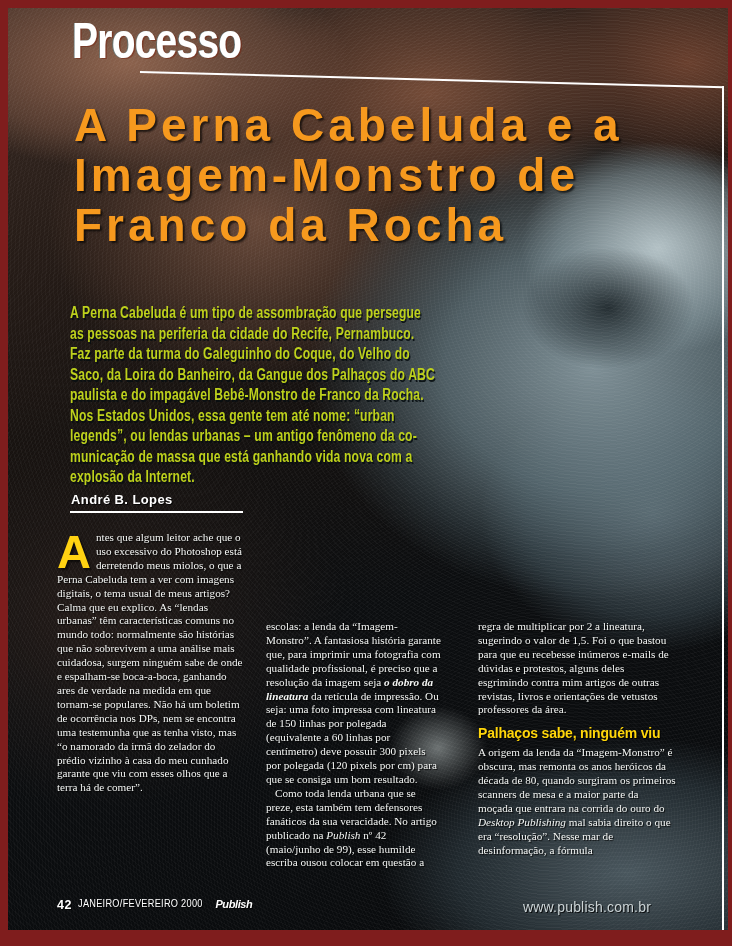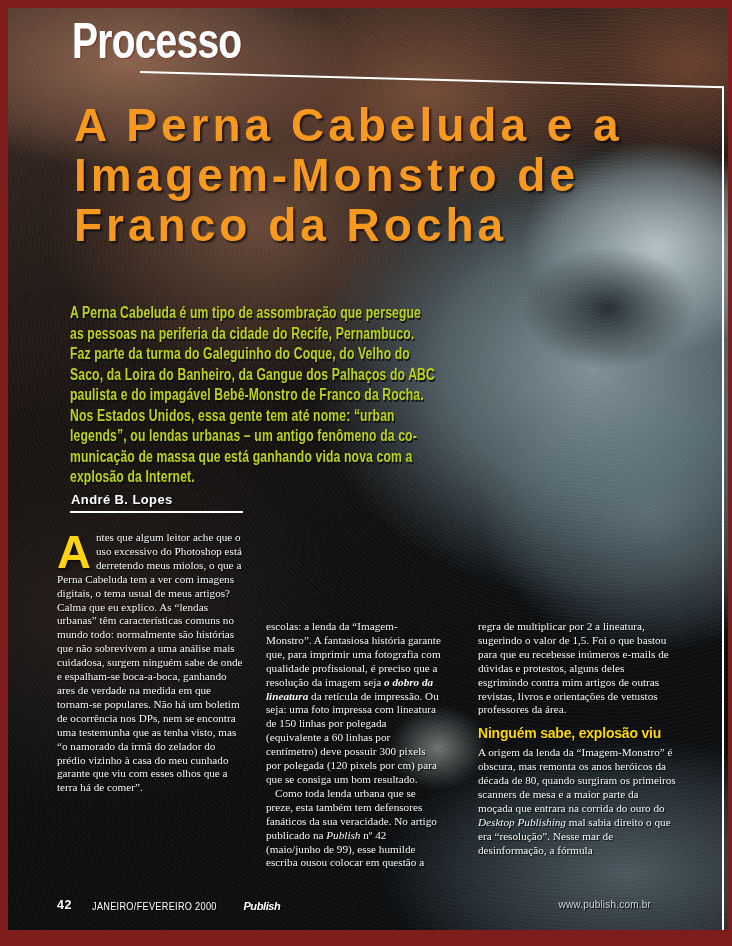--- a/index.html
+++ b/index.html
@@ -76,28 +76,28 @@
   }
   .ital{font-style:italic;}
   .bold{font-weight:bold;}
   .subhead{
     font-family:"Liberation Sans",sans-serif;color:#ffd60a;
     font-size:14px;font-weight:bold;letter-spacing:-.2px;
     margin:10px 0 5px 0 !important;
     text-shadow:1px 1px 0 rgba(0,0,0,.85);
   }
   .footer-left{
-    position:absolute;left:57px;top:898px;color:#fff;display:flex;align-items:flex-end;gap:20px;
+    position:absolute;left:57px;top:898px;color:#fff;display:flex;align-items:flex-start;gap:6px;
     text-shadow:1px 1px 0 rgba(0,0,0,.8);
   }
   .footer-page{font-size:12.5px;font-weight:bold;letter-spacing:.5px;}
   .footer-issue{font-size:10px;letter-spacing:.3px;transform:scaleX(.92);transform-origin:left bottom;}
   .footer-mag{font-size:11px;font-weight:bold;font-style:italic;letter-spacing:-.4px;margin-left:-4px;}
   .footer-site{
-    position:absolute;right:81px;top:899px;color:#ccd4d6;font-size:10px;letter-spacing:.2px;
+    position:absolute;right:81px;top:899px;color:#ccd4d6;font-size:14px;letter-spacing:.2px;
     text-shadow:1px 1px 0 rgba(0,0,0,.8);
     text-align:right;
   }
 </style>
 </head>
 <body>
 
 <div id="page">
   <div id="photo">
     <div id="speckle"></div>
@@ -129,21 +129,21 @@
     <p><span class="dropcap">A</span><span>ntes que algum leitor ache que o uso excessivo do Photoshop está derretendo meus miolos, o que a Perna Cabeluda tem a ver com imagens digitais, o tema usual de meus artigos? Calma que eu explico. As “lendas urbanas” têm características comuns no mundo todo: normalmente são histórias que não sobrevivem a uma análise mais cuidadosa, surgem ninguém sabe de onde e espalham-se boca-a-boca, ganhando ares de verdade na medida em que tornam-se populares. Não há um boletim de ocorrência nos DPs, nem se encontra uma testemunha que as tenha visto, mas “o namorado da irmã do zelador do prédio vizinho à casa do meu cunhado garante que viu com esses olhos que a terra há de comer”.</span></p>
   </div>
 
   <div class="col" id="col2">
     <p><span>escolas: a lenda da “Imagem-Monstro”. A fantasiosa história garante que, para imprimir uma fotografia com qualidade profissional, é preciso que a resolução da imagem seja </span><span class="ital bold">o dobro da lineatura</span><span> da retícula de impressão. Ou seja: uma foto impressa com lineatura de 150 linhas por polegada (equivalente a 60 linhas por centímetro) deve possuir 300 pixels por polegada (120 pixels por cm) para que se consiga um bom resultado.</span></p>
     <p class="indent"><span>Como toda lenda urbana que se preze, esta também tem defensores fanáticos da sua veracidade. No artigo publicado na </span><span class="ital">Publish</span><span> nº 42 (maio/junho de 99), esse humilde escriba ousou colocar em questão a</span></p>
   </div>
 
   <div class="col" id="col3">
     <p>regra de multiplicar por 2 a lineatura, sugerindo o valor de 1,5. Foi o que bastou para que eu recebesse inúmeros e-mails de dúvidas e protestos, alguns deles esgrimindo contra mim artigos de outras revistas, livros e orientações de vetustos professores da área.</p>
-    <p class="subhead">Ninguém sabe, explosão viu</p>
+    <p class="subhead">Palhaços sabe, ninguém viu</p>
     <p><span>A origem da lenda da “Imagem-Monstro” é obscura, mas remonta os anos heróicos da década de 80, quando surgiram os primeiros scanners de mesa e a maior parte da moçada que entrara na corrida do ouro do </span><span class="ital">Desktop Publishing</span><span> mal sabia direito o que era “resolução”. Nesse mar de desinformação, a fórmula</span></p>
   </div>
 
   <div class="footer-left">
     <span class="footer-page">42</span>
     <span class="footer-issue">JANEIRO/FEVEREIRO 2000</span>
     <span class="footer-mag">Publish</span>
   </div>
   <div class="footer-site">www.publish.com.br</div>
 </div>

